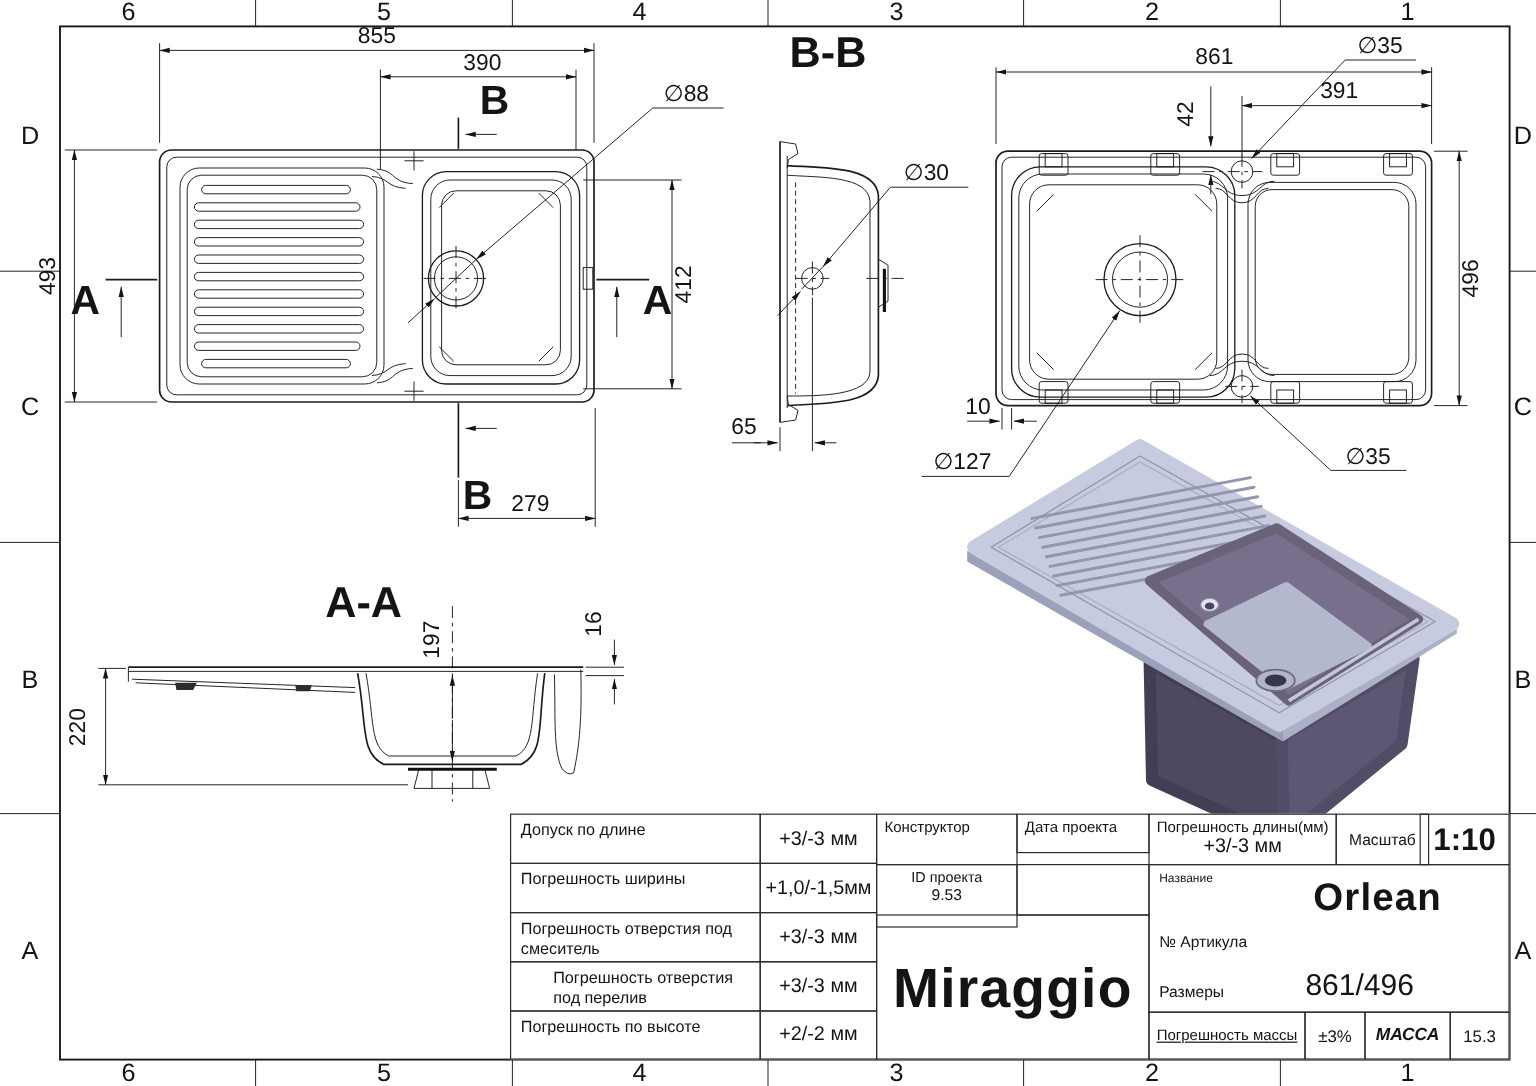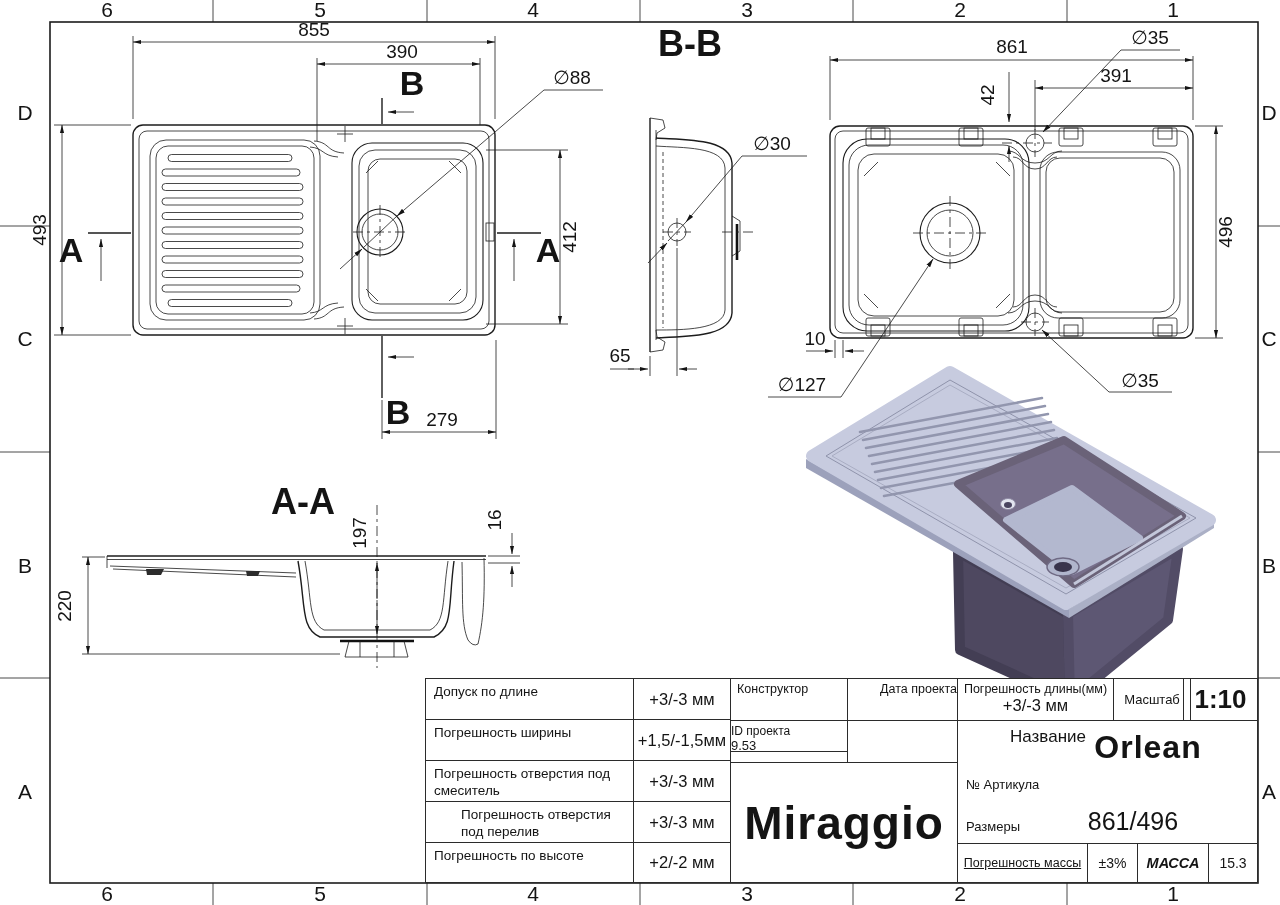--- a/index.html
+++ b/index.html
@@ -312,59 +312,59 @@
 </svg>
 
 <div class="tb">
 
   <div class="cell lab" style="left:0;top:0;width:209px;height:42px;"><span>Допуск по длине</span></div>
   <div class="cell val" style="left:208px;top:0;width:98px;height:42px;">
         <span>+3/-3 мм</span>
       </div>
   <div class="cell lab" style="left:0;top:41px;width:209px;height:42px;"><span>Погрешность ширины</span></div>
   <div class="cell val" style="left:208px;top:41px;width:98px;height:42px;">
-        <span>+1,5/-1,5мм</span>
+        <span>+1,0/-1,5мм</span>
       </div>
   <div class="cell lab" style="left:0;top:82px;width:209px;height:42px;"><span>Погрешность отверстия под смеситель</span></div>
   <div class="cell val" style="left:208px;top:82px;width:98px;height:42px;">
         <span>+3/-3 мм</span>
       </div>
   <div class="cell lab" style="left:0;top:123px;width:209px;height:42px;padding-left:35px;"><span>Погрешность отверстия под перелив</span></div>
   <div class="cell val" style="left:208px;top:123px;width:98px;height:42px;">
         <span>+3/-3 мм</span>
       </div>
   <div class="cell lab" style="left:0;top:164px;width:209px;height:41px;"><span>Погрешность по высоте</span></div>
   <div class="cell val" style="left:208px;top:164px;width:98px;height:41px;">
         <span>+2/-2 мм</span>
       </div>
 
   <div class="cell small-lab" style="left:305px;top:0;width:118px;height:43px;"><span>Конструктор</span></div>
-  <div class="cell small-lab" style="left:422px;top:0;width:111px;height:43px;text-align:right;"><span>Дата проекта</span></div>
-  <div class="cell" style="left:305px;top:42px;width:118px;height:32px;text-align:left;">
+  <div class="cell small-lab" style="left:422px;top:0;width:111px;height:33px;"><span>Дата проекта</span></div>
+  <div class="cell" style="left:305px;top:42px;width:118px;height:53px;text-align:center;">
     <div style="font-size:12px;padding-top:3px;">ID проекта</div>
     <div style="font-size:13px;">9.53</div>
   </div>
   <div class="cell" style="left:422px;top:42px;width:111px;height:43px;"></div>
   <div class="cell brand" style="left:305px;top:84px;width:228px;height:121px;align-items:center;">
         <span>Miraggio</span>
       </div>
 
   <div class="cell" style="left:532px;top:0;width:157px;height:43px;text-align:center;">
     <div style="font-size:12.5px;padding-top:3px;">Погрешность длины(мм)</div>
     <div style="font-size:16.5px;">+3/-3 мм</div>
   </div>
   <div class="cell cent" style="left:688px;top:0;width:78px;height:43px;font-size:13px;">
         <span>Масштаб</span>
       </div>
   <div class="cell scale-val" style="left:758px;top:0;width:75px;height:43px;">
         <span>1:10</span>
       </div>
 
   <div class="cell" style="left:532px;top:42px;width:301px;height:124px;">
-    <div style="position:absolute;left:8px;top:6px;font-size:17px;margin-left:44px;">Название</div>
+    <div style="position:absolute;left:8px;top:6px;font-size:10px;">Название</div>
     <div style="position:absolute;left:95px;top:8px;width:190px;text-align:center;font-size:32px;font-weight:bold;letter-spacing:1px;">Orlean</div>
     <div style="position:absolute;left:8px;top:56px;font-size:13px;">№ Артикула</div>
     <div style="position:absolute;left:8px;top:98px;font-size:13px;">Размеры</div>
     <div style="position:absolute;left:95px;top:86px;width:160px;text-align:center;font-size:25px;">861/496</div>
   </div>
 
   <div class="cell cent" style="left:532px;top:165px;width:131px;height:40px;font-size:12.5px;text-decoration:underline;">
         <span>Погрешность массы</span>
       </div>
   <div class="cell cent" style="left:662px;top:165px;width:51px;height:40px;font-size:14px;">

